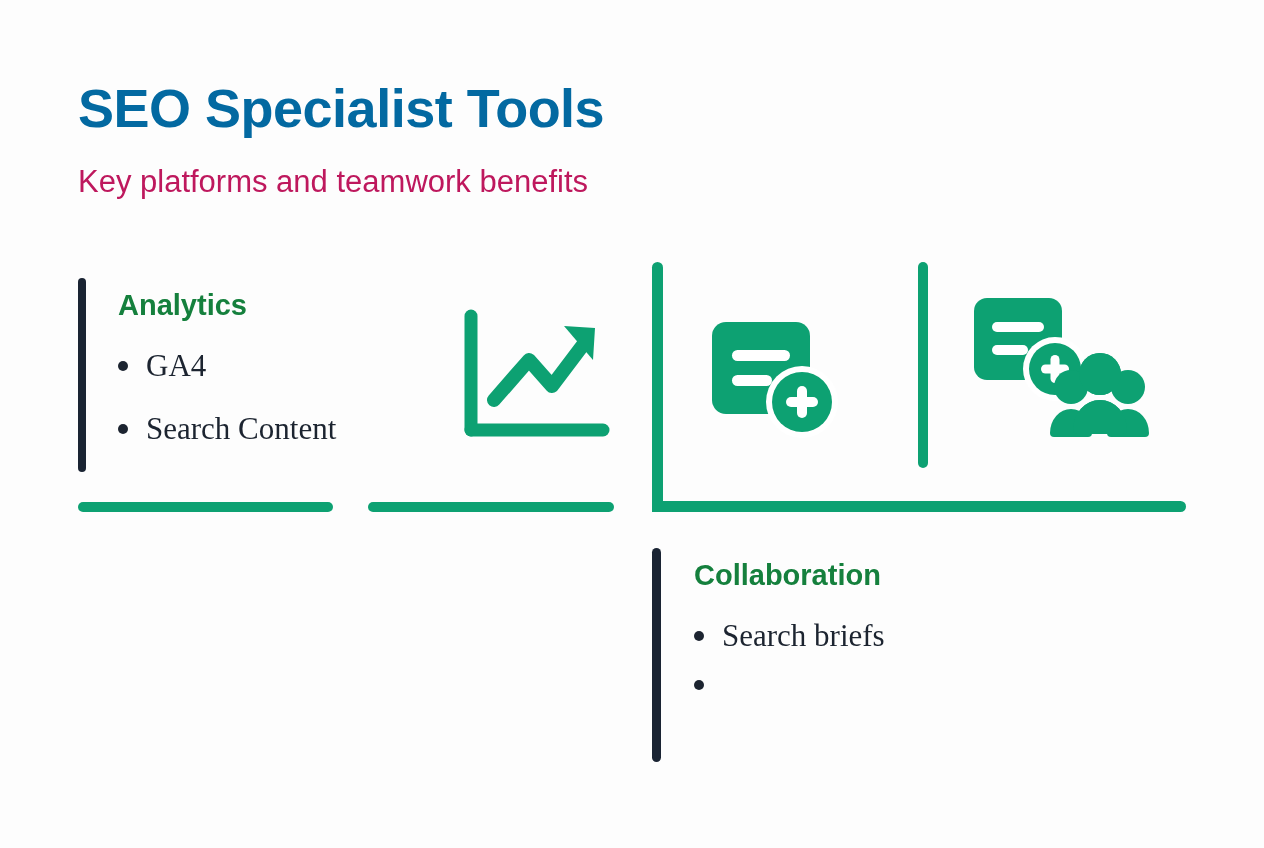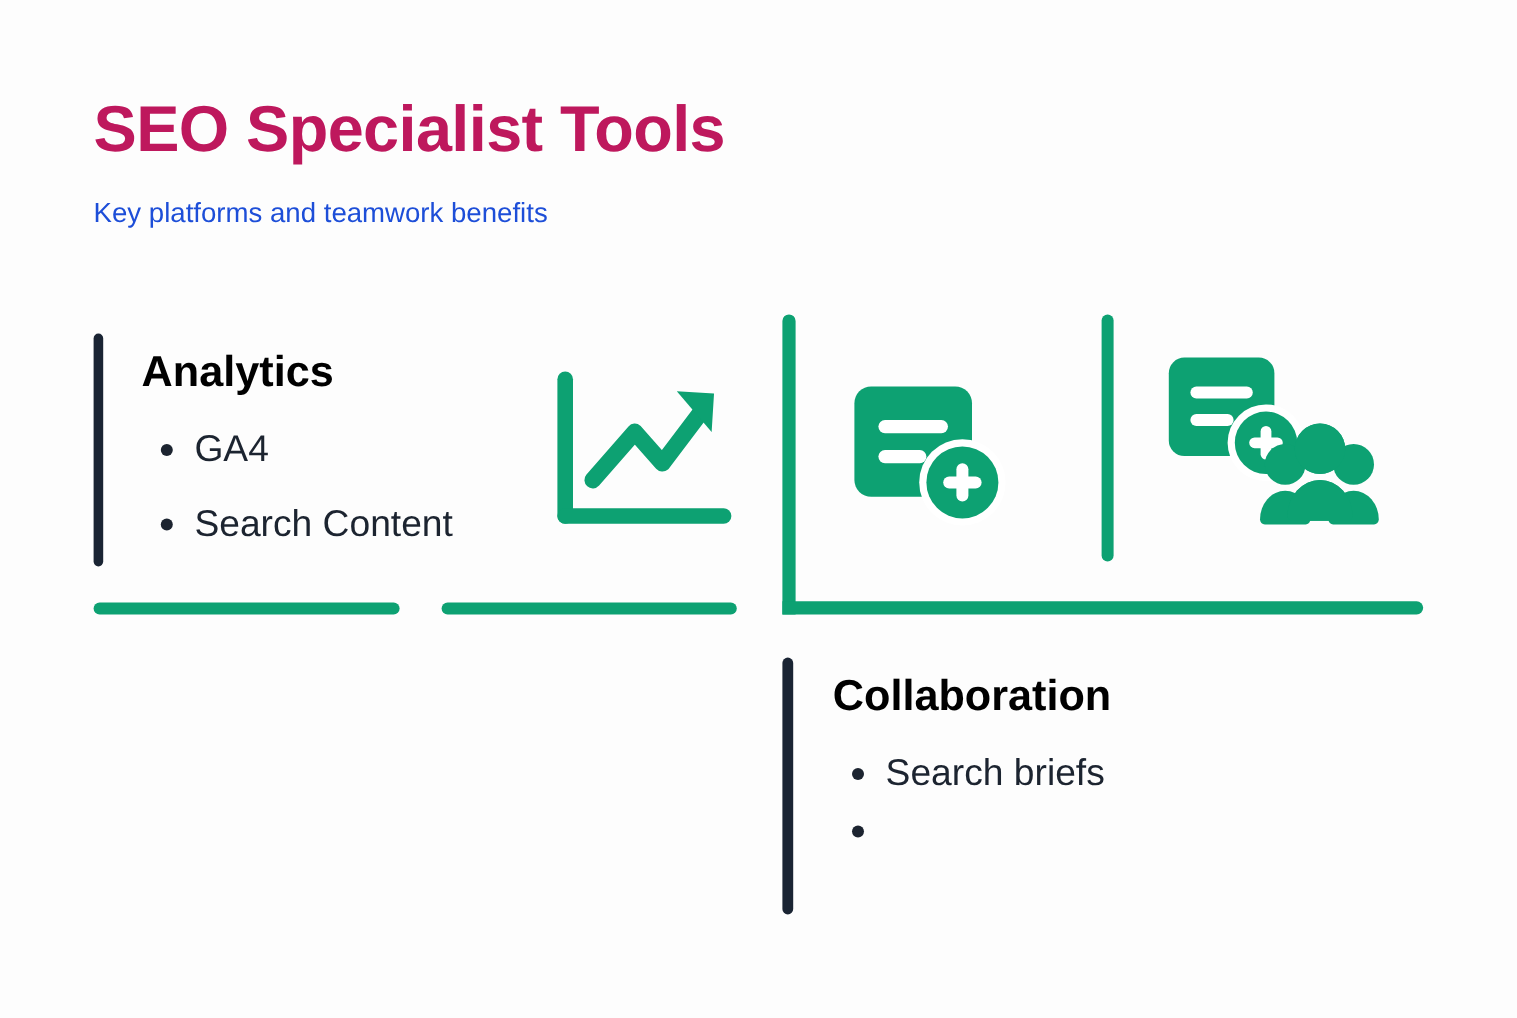--- a/index.html
+++ b/index.html
@@ -20,32 +20,32 @@
     background: #fdfdfd;
   }
 
   
   .page-title {
     position: absolute;
     left: 78px;
     top: 80px;
     font-size: 54px;
     font-weight: bold;
-    color: #be185d;
+    color: #0369a1;
     letter-spacing: -0.5px;
     line-height: 1.05;
     white-space: nowrap;
   }
   .page-subtitle {
     position: absolute;
     left: 78px;
     top: 164px;
-    font-size: 23px;
+    font-size: 31px;
     font-weight: normal;
-    color: #1d4ed8;
+    color: #be185d;
     line-height: 1.15;
     white-space: nowrap;
   }
 
   
   .dark-bar {
     position: absolute;
     background: #1a2433;
     border-radius: 5px;
   }
@@ -76,30 +76,31 @@
     top: 501px;
     width: 534px;
     height: 11px;
     background: #0da172;
     border-radius: 0 6px 6px 0;
   }
 
   
   .block { position: absolute; }
   .block-heading {
-    font-size: 36px;
+    font-size: 29px;
     font-weight: bold;
-    color: #000000;
+    color: #15803d;
     line-height: 1.2;
     white-space: nowrap;
   }
   .bullet-list {
     list-style: none;
-    margin: 16px;
+    margin: 0;
     padding: 0;
+    font-family: Liberation Serif, serif;
   }
   .bullet-item {
     display: flex;
     align-items: center;
     font-size: 31px;
     color: #1c2430;
     line-height: 1.25;
     white-space: nowrap;
     margin-top: 24px;
   }

